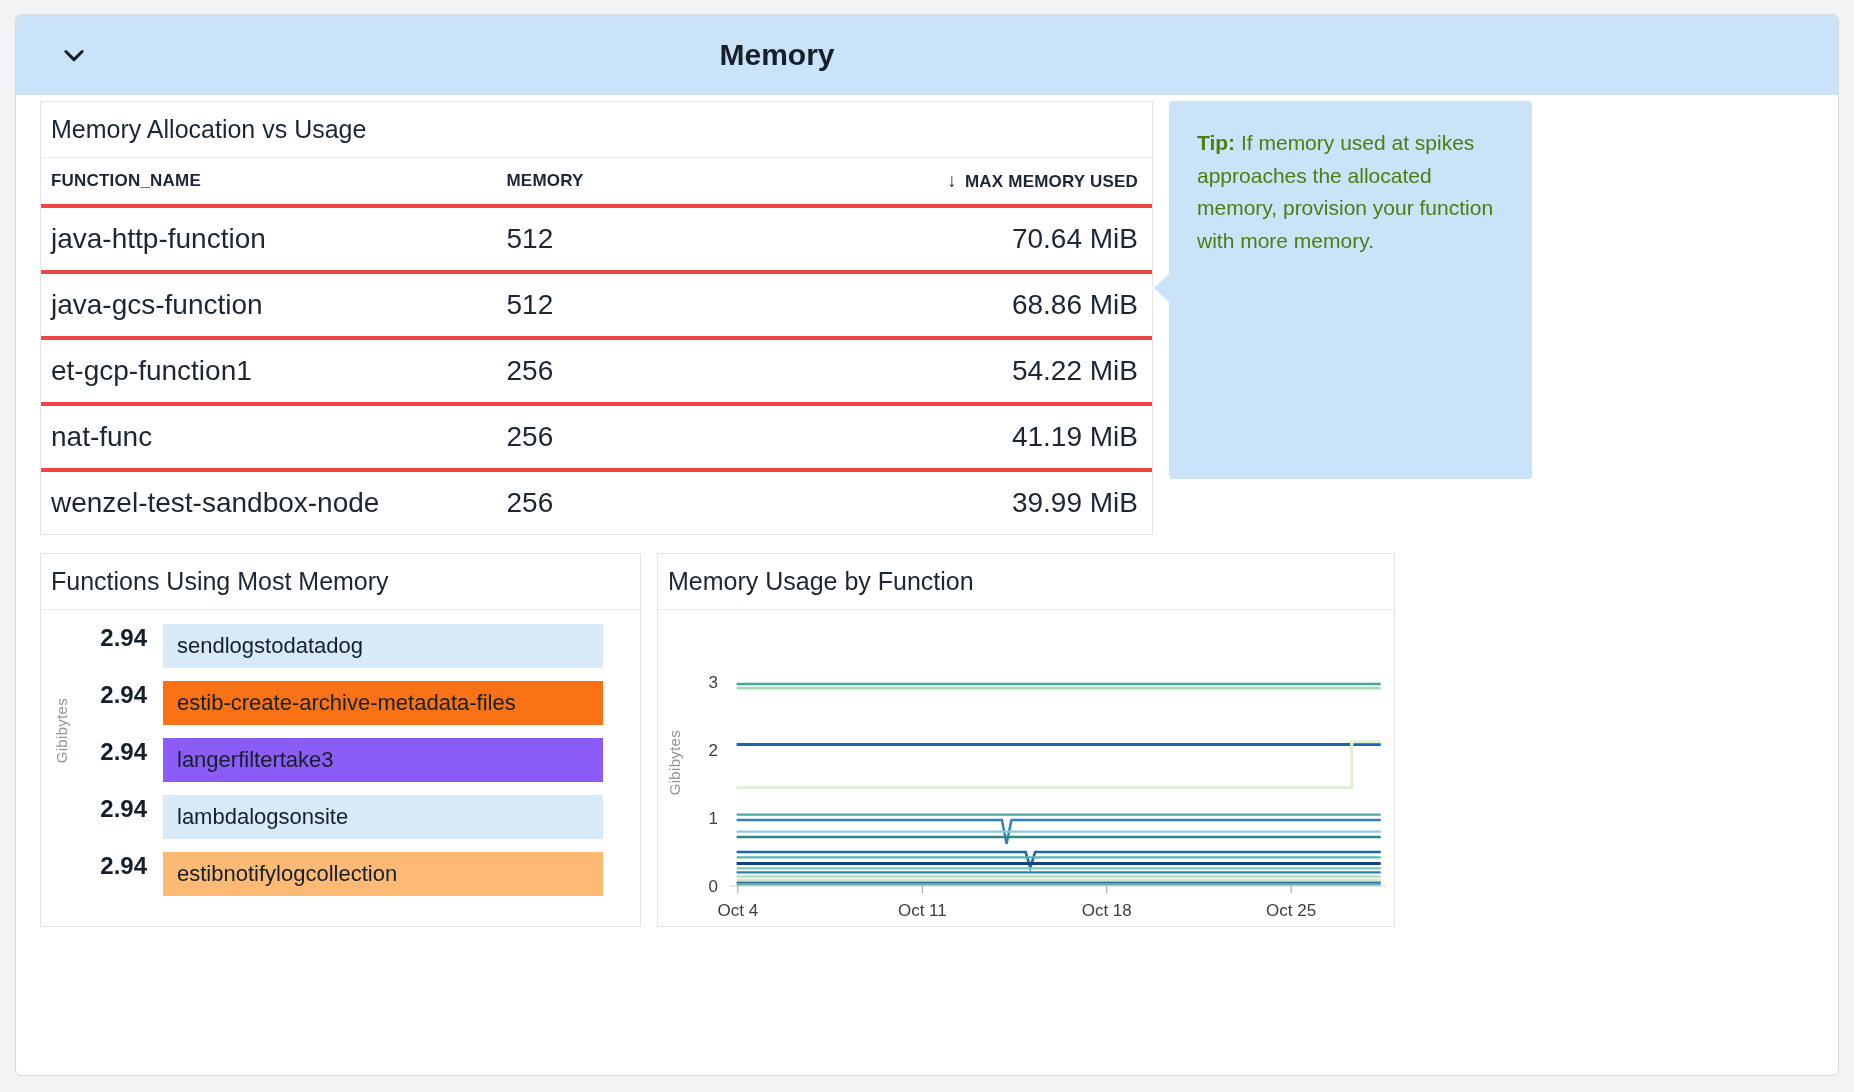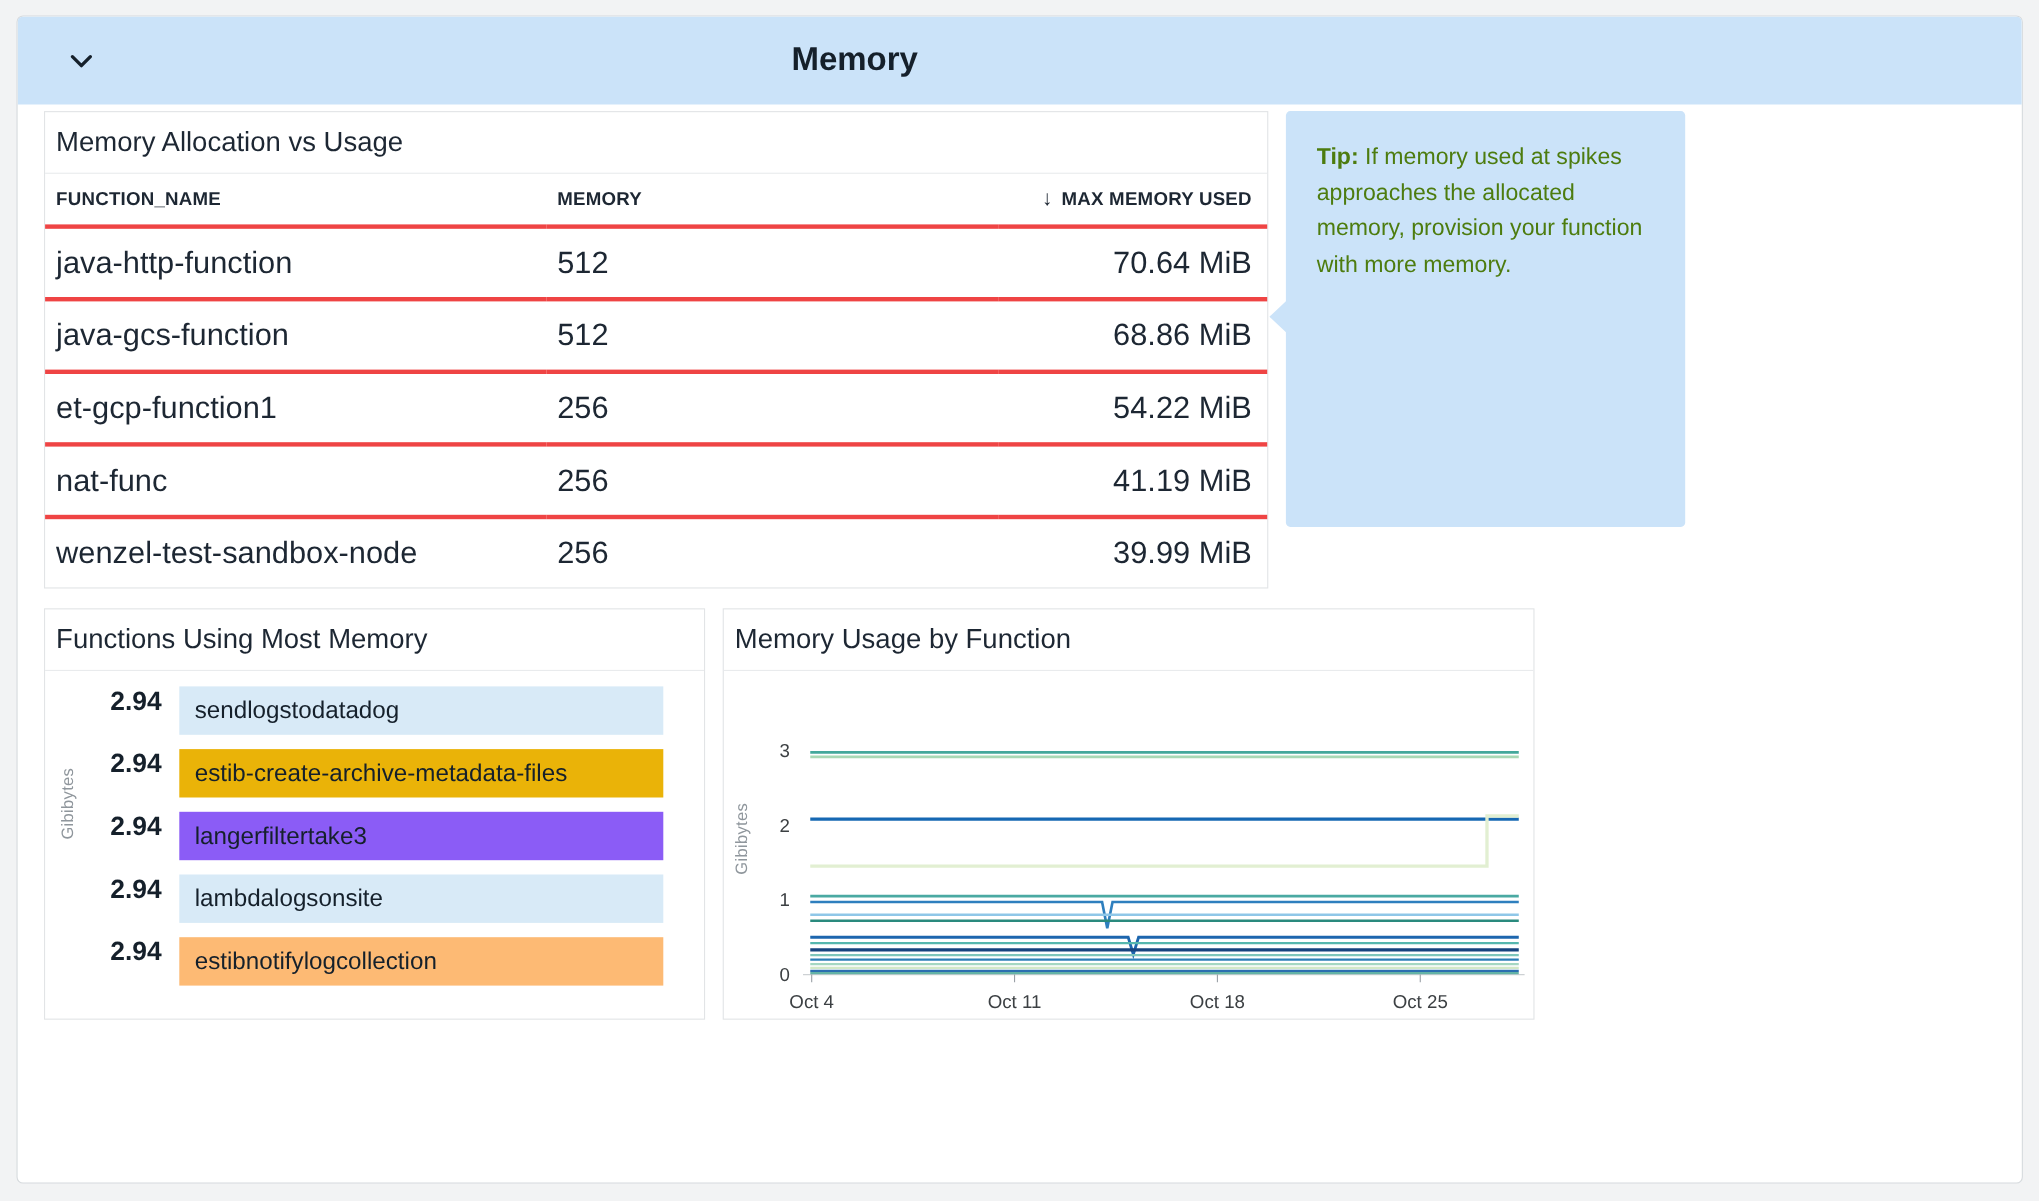--- a/index.html
+++ b/index.html
@@ -191,21 +191,21 @@
                 <div class="bar-value">2.94</div>
                 <div class="bar-track">
                   <div class="bar" style="width: 98%; background: rgb(216, 234, 247);">
                     <span class="bar-label">sendlogstodatadog</span>
                   </div>
                 </div>
               </div>
               <div class="bar-row">
                 <div class="bar-value">2.94</div>
                 <div class="bar-track">
-                  <div class="bar" style="width: 98%; background: #eab308;">
+                  <div class="bar" style="width: 98%; background: #f97316;">
                     <span class="bar-label">estib-create-archive-metadata-files</span>
                   </div>
                 </div>
               </div>
               <div class="bar-row">
                 <div class="bar-value">2.94</div>
                 <div class="bar-track">
                   <div class="bar" style="width: 98%; background: #8b5cf6;">
                     <span class="bar-label">langerfiltertake3</span>
                   </div>

